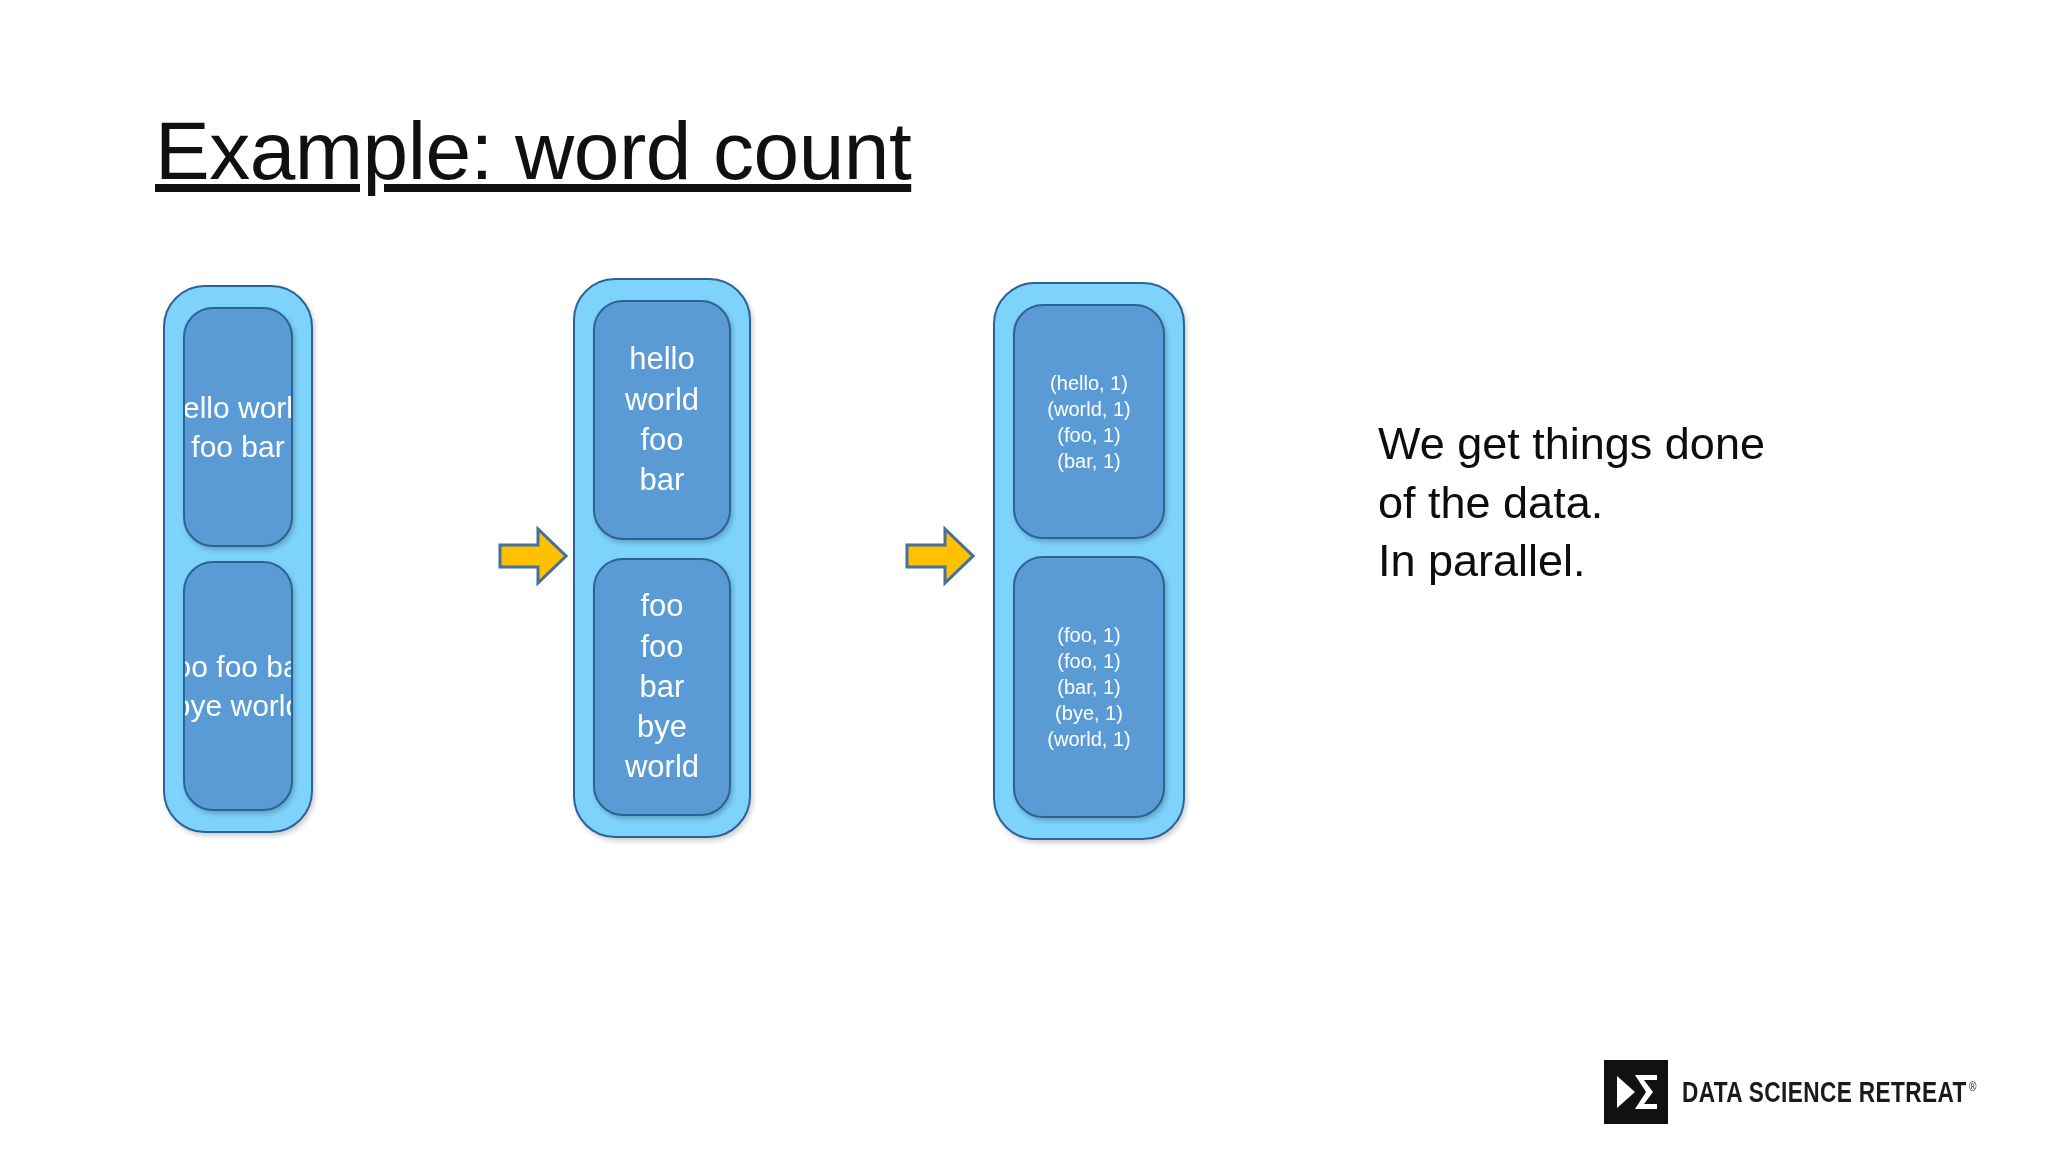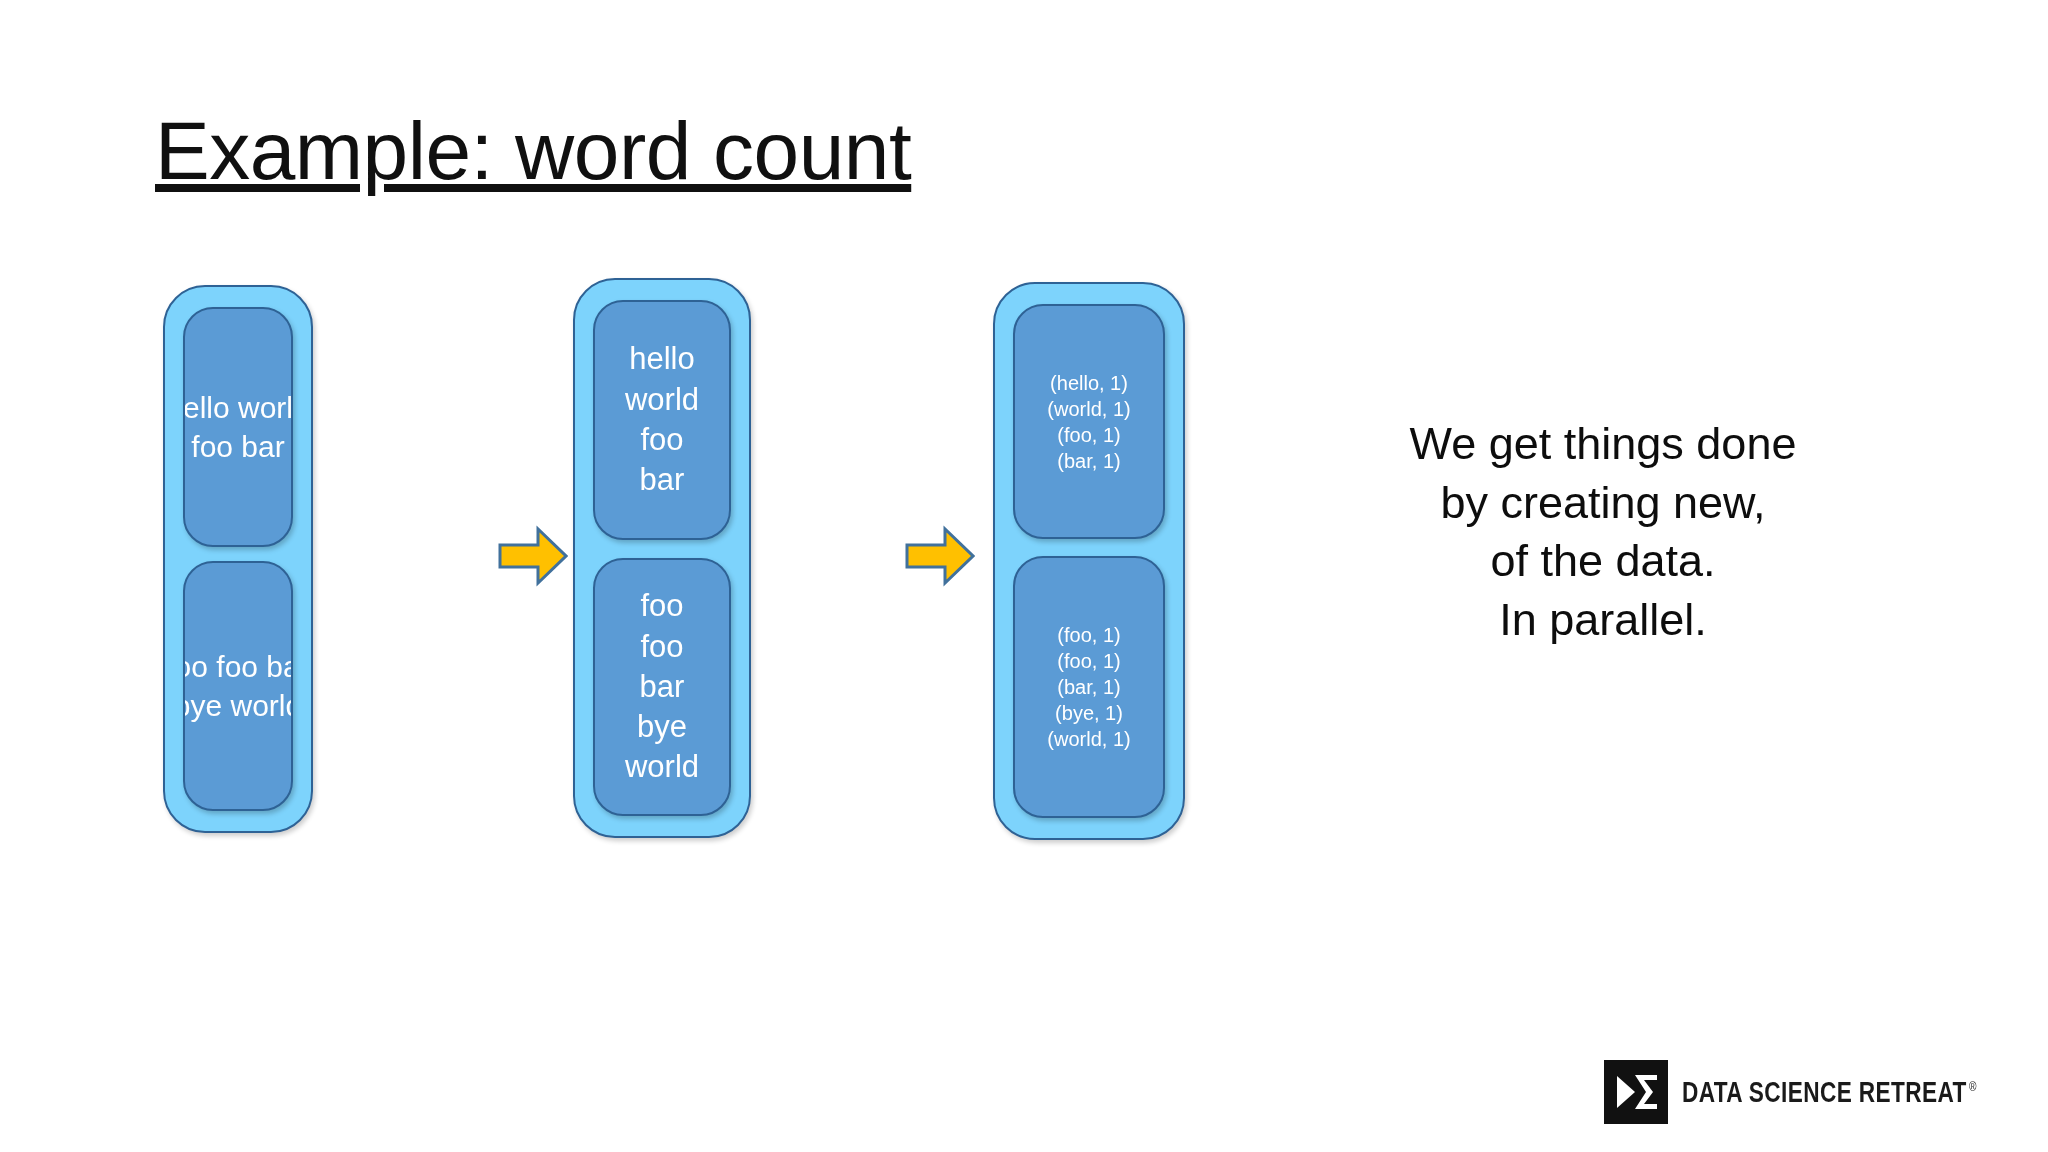--- a/index.html
+++ b/index.html
@@ -98,21 +98,21 @@
   }
   #arrow-1 { left: 498px; top: 525px; }
   #arrow-2 { left: 905px; top: 525px; }
 
   
   #caption {
     position: absolute;
     left: 1378px;
     top: 415px;
     width: 450px;
-    text-align: center;
+    text-align: left;
     font-size: 45px;
     line-height: 1.30;
     color: #0d0d0d;
     font-weight: 400;
   }
   #caption .line { display: block; white-space: nowrap; }
 
   
   #logo {
     position: absolute;
@@ -209,21 +209,20 @@
       <span class="line">(bar, 1)</span>
       <span class="line">(bye, 1)</span>
       <span class="line">(world, 1)</span>
     </div>
   </div>
 
 </div>
 
 <div id="caption">
   <span class="line">We get things done</span>
-  <span class="line">by creating new,</span>
   <span class="line">of the data.</span>
   <span class="line">In parallel.</span>
 </div>
 
 <div id="logo">
   <div id="logo-mark">
     <svg width="46" height="40" viewBox="0 0 46 40">
       <polygon points="4,4 4,36 22,20" fill="#ffffff"></polygon>
       <polygon points="22,3 44,3 44,8 31,8 40,20 31,32 44,32 44,37 22,37 33,20" fill="#ffffff"></polygon>
     </svg>

